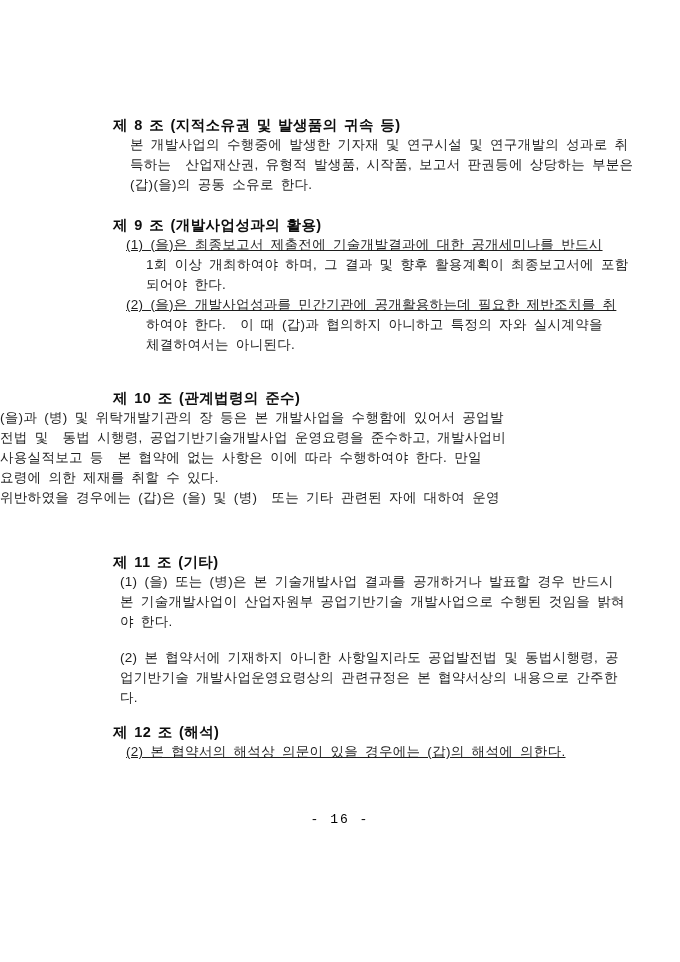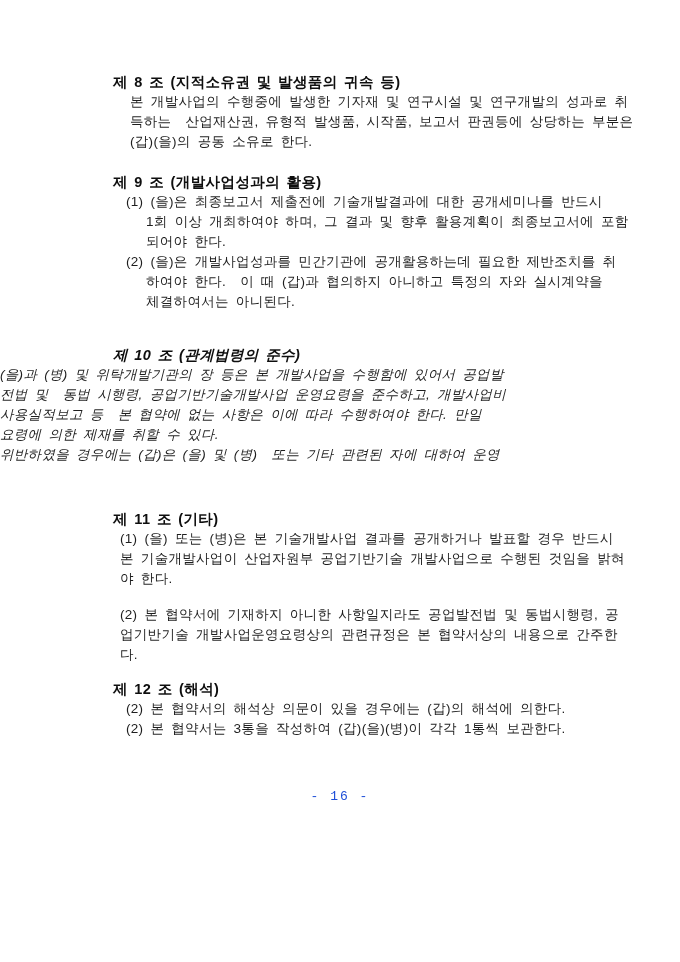--- a/index.html
+++ b/index.html
@@ -8,21 +8,21 @@
     background: #ffffff;
   }
   .page {
     position: relative;
     width: 680px;
     height: 962px;
     background: #ffffff;
     font-family: "Liberation Sans", "DejaVu Sans", sans-serif;
     color: #1c1c1c;
     box-sizing: border-box;
-    padding-top: 72px;
+    padding-top: 115px;
     overflow: hidden;
   }
   .ln {
     font-size: 13.5px;
     line-height: 20px;
     letter-spacing: 0.3px;
     word-spacing: 3px;
     white-space: pre;
     color: #1e1e1e;
   }
@@ -33,38 +33,38 @@
     letter-spacing: 0.4px;
     word-spacing: 2px;
     white-space: pre;
     color: #0e0e0e;
     margin-left: 113px;
   }
   
   .i-a    { margin-left: 130px; }  
   .i-b    { }  
   .i-c    { margin-left: 120px; }  
-  .i-item { margin-left: 126px; }  
+  .i-item { margin-left: 126px; text-decoration: underline; }  
   .i-cont { margin-left: 146px; }  
 
   
   .art-8  { margin-bottom: 20px; }
   .art-9  { margin-bottom: 33px; }
-  .art-10 { margin-bottom: 15px; font-style: italic; }
+  .art-10 { margin-bottom: 15px; }
   .art-11 { margin-bottom: 14px; margin-top: 44px; }
   .art-12 { margin-bottom: 15px; }
   .vgap   { height: 16px; }
 
   .footer {
     margin-top: 48px;
     text-align: center;
     font-size: 13px;
     line-height: 20px;
     letter-spacing: 2px;
-    color: #1d4ed8;
+    color: #000000;
     font-family: "Liberation Mono", "DejaVu Sans Mono", monospace;
   }
 </style>
 </head>
 <body>
 
 <div class="page">
 
   <section class="art-8">
     <div class="hd">제 8 조 (지적소유권 및 발생품의 귀속 등)</div>
@@ -99,18 +99,17 @@
     <div class="ln i-c">야 한다.</div>
     <div class="vgap"></div>
     <div class="ln i-c">(2) 본 협약서에 기재하지 아니한 사항일지라도 공업발전법 및 동법시행령, 공</div>
     <div class="ln i-c">업기반기술 개발사업운영요령상의 관련규정은 본 협약서상의 내용으로 간주한</div>
     <div class="ln i-c">다.</div>
   </section>
 
   <section class="art-12">
     <div class="hd">제 12 조 (해석)</div>
     <div class="ln i-item">(2) 본 협약서의 해석상 의문이 있을 경우에는 (갑)의 해석에 의한다.</div>
-    <div class="ln i-item">(2) 본 협약서는 3통을 작성하여 (갑)(을)(병)이 각각 1통씩 보관한다.</div>
   </section>
 
   <div class="footer">- 16 -</div>
 
 </div>
 
 </body></html>

